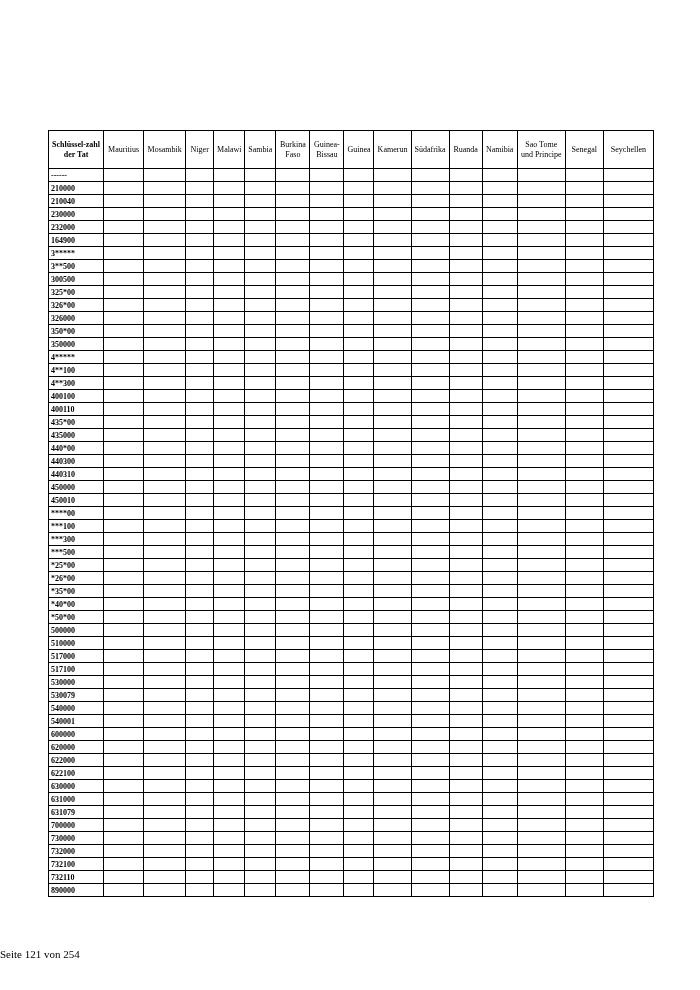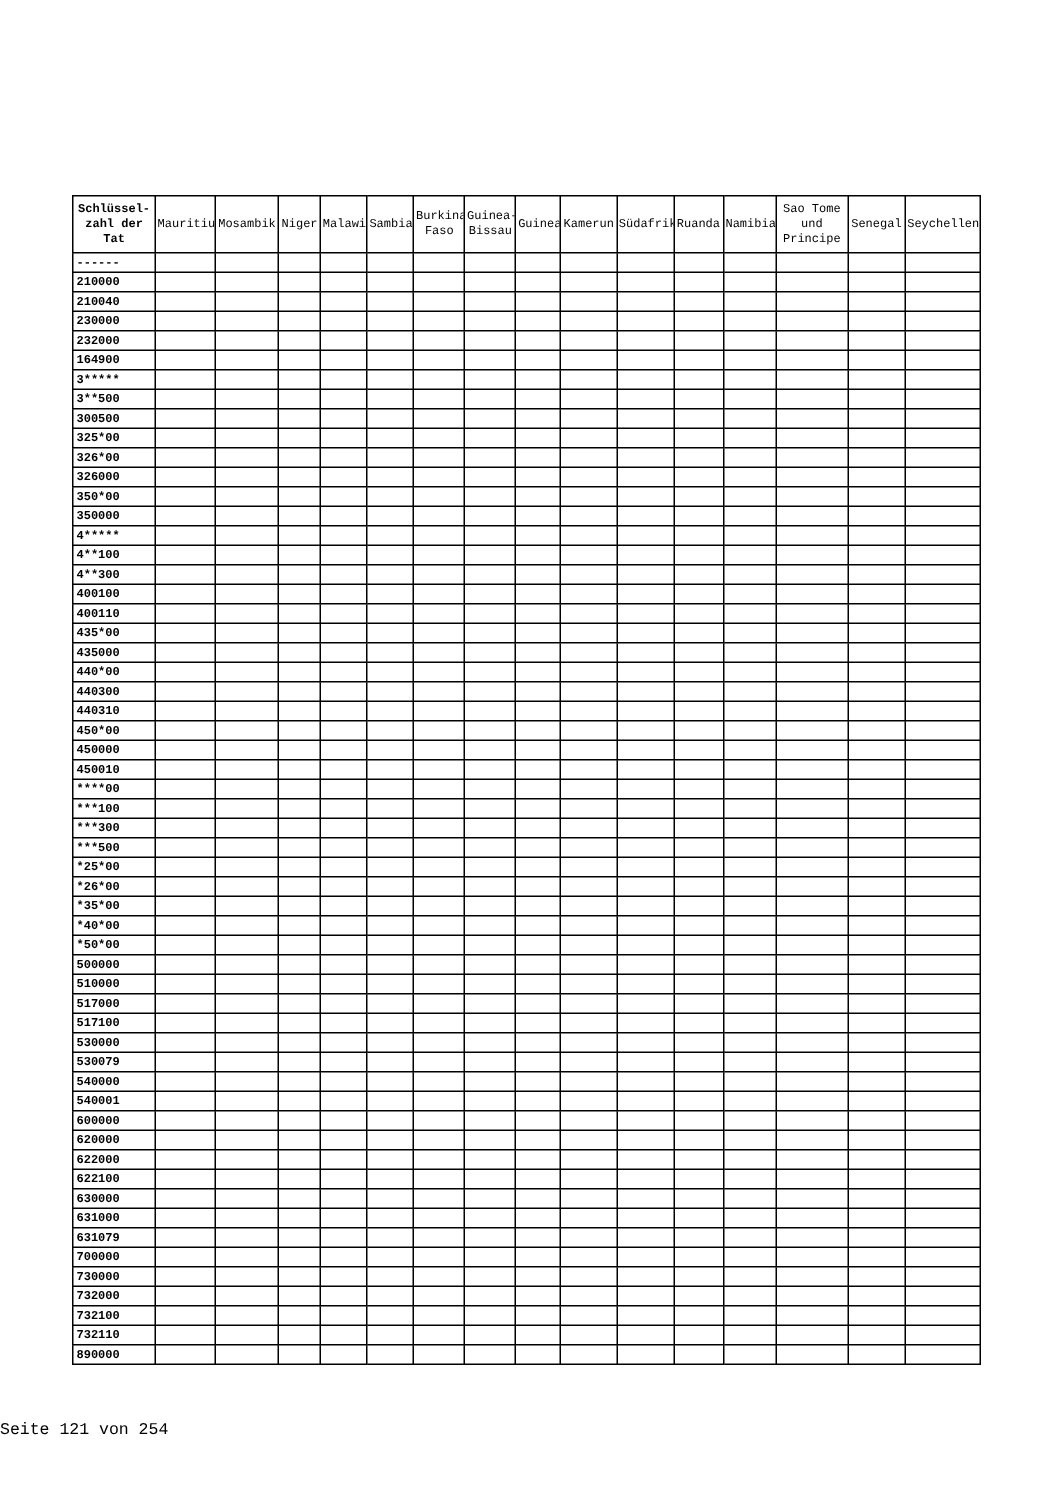--- a/index.html
+++ b/index.html
@@ -6,21 +6,21 @@
 
   html, body {
     background: #ffffff;
   }
 
   .page {
     position: relative;
     width: 700px;
     height: 990px;
     background: #ffffff;
-    font-family: Liberation Mono, monospace;
+    font-family: Liberation Serif, serif;
     color: #000000;
     overflow: hidden;
   }
 
   table.data-table {
     position: absolute;
     left: 48px;
     top: 130px;
     border-collapse: collapse;
     table-layout: fixed;
@@ -541,38 +541,20 @@
           <td></td>
           <td></td>
           <td></td>
           <td></td>
           <td></td>
           <td></td>
           <td></td>
           <td></td>
         </tr>
         <tr>
-          <td class="key-cell">450*00</td>
-          <td></td>
-          <td></td>
-          <td></td>
-          <td></td>
-          <td></td>
-          <td></td>
-          <td></td>
-          <td></td>
-          <td></td>
-          <td></td>
-          <td></td>
-          <td></td>
-          <td></td>
-          <td></td>
-          <td></td>
-        </tr>
-        <tr>
           <td class="key-cell">450000</td>
           <td></td>
           <td></td>
           <td></td>
           <td></td>
           <td></td>
           <td></td>
           <td></td>
           <td></td>
           <td></td>

